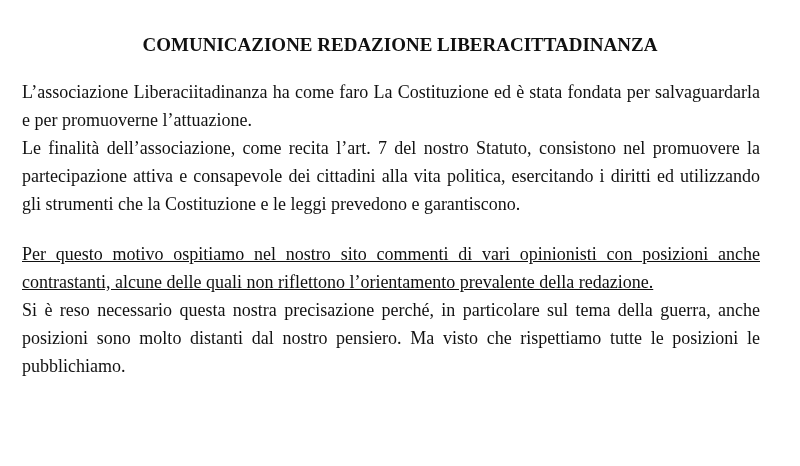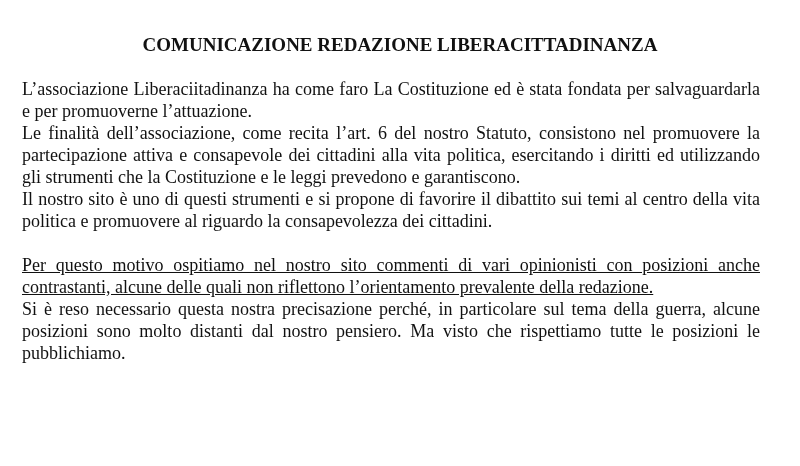--- a/index.html
+++ b/index.html
@@ -22,35 +22,34 @@
       font-size: 19px;
       font-weight: bold;
       line-height: 22px;
       text-align: center;
       margin: 0 -18px 22px 0;
       white-space: nowrap;
     }
     .doc-body p {
       margin: 0;
       font-size: 18px;
-      line-height: 22px;
+      line-height: 28px;
       text-align: justify;
       hyphens: none;
     }
     .doc-body p.new-block {
       margin-top: 22px;
       text-decoration: underline;
     }
   </style>
 </head>
 <body>
 
 <div class="page">
   <h1 class="doc-title">COMUNICAZIONE REDAZIONE LIBERACITTADINANZA</h1>
 
   <div class="doc-body">
     <p>L’associazione Liberaciitadinanza ha come faro La Costituzione ed è stata fondata per salvaguardarla e per promuoverne l’attuazione.</p>
-    <p>Le finalità dell’associazione, come recita l’art. 6 del nostro Statuto, consistono nel promuovere la partecipazione attiva e consapevole dei cittadini alla vita politica, esercitando i diritti ed utilizzando gli strumenti che la Costituzione e le leggi prevedono e garantiscono.</p>
-    <p>Il nostro sito è uno di questi strumenti e si propone di favorire il dibattito sui temi al centro della  vita politica e promuovere al riguardo la consapevolezza dei cittadini.</p>
+    <p>Le finalità dell’associazione, come recita l’art. 7 del nostro Statuto, consistono nel promuovere la partecipazione attiva e consapevole dei cittadini alla vita politica, esercitando i diritti ed utilizzando gli strumenti che la Costituzione e le leggi prevedono e garantiscono.</p>
     <p class="new-block">Per questo motivo ospitiamo nel nostro sito commenti di vari opinionisti con posizioni anche contrastanti, alcune delle quali  non riflettono l’orientamento prevalente della redazione.</p>
-    <p>Si è reso necessario questa nostra precisazione perché, in particolare sul tema della guerra, alcune posizioni sono  molto distanti dal nostro pensiero. Ma visto che rispettiamo tutte le posizioni le pubblichiamo.</p>
+    <p>Si è reso necessario questa nostra precisazione perché, in particolare sul tema della guerra, anche posizioni sono  molto distanti dal nostro pensiero. Ma visto che rispettiamo tutte le posizioni le pubblichiamo.</p>
   </div>
 </div>
 
 </body></html>

